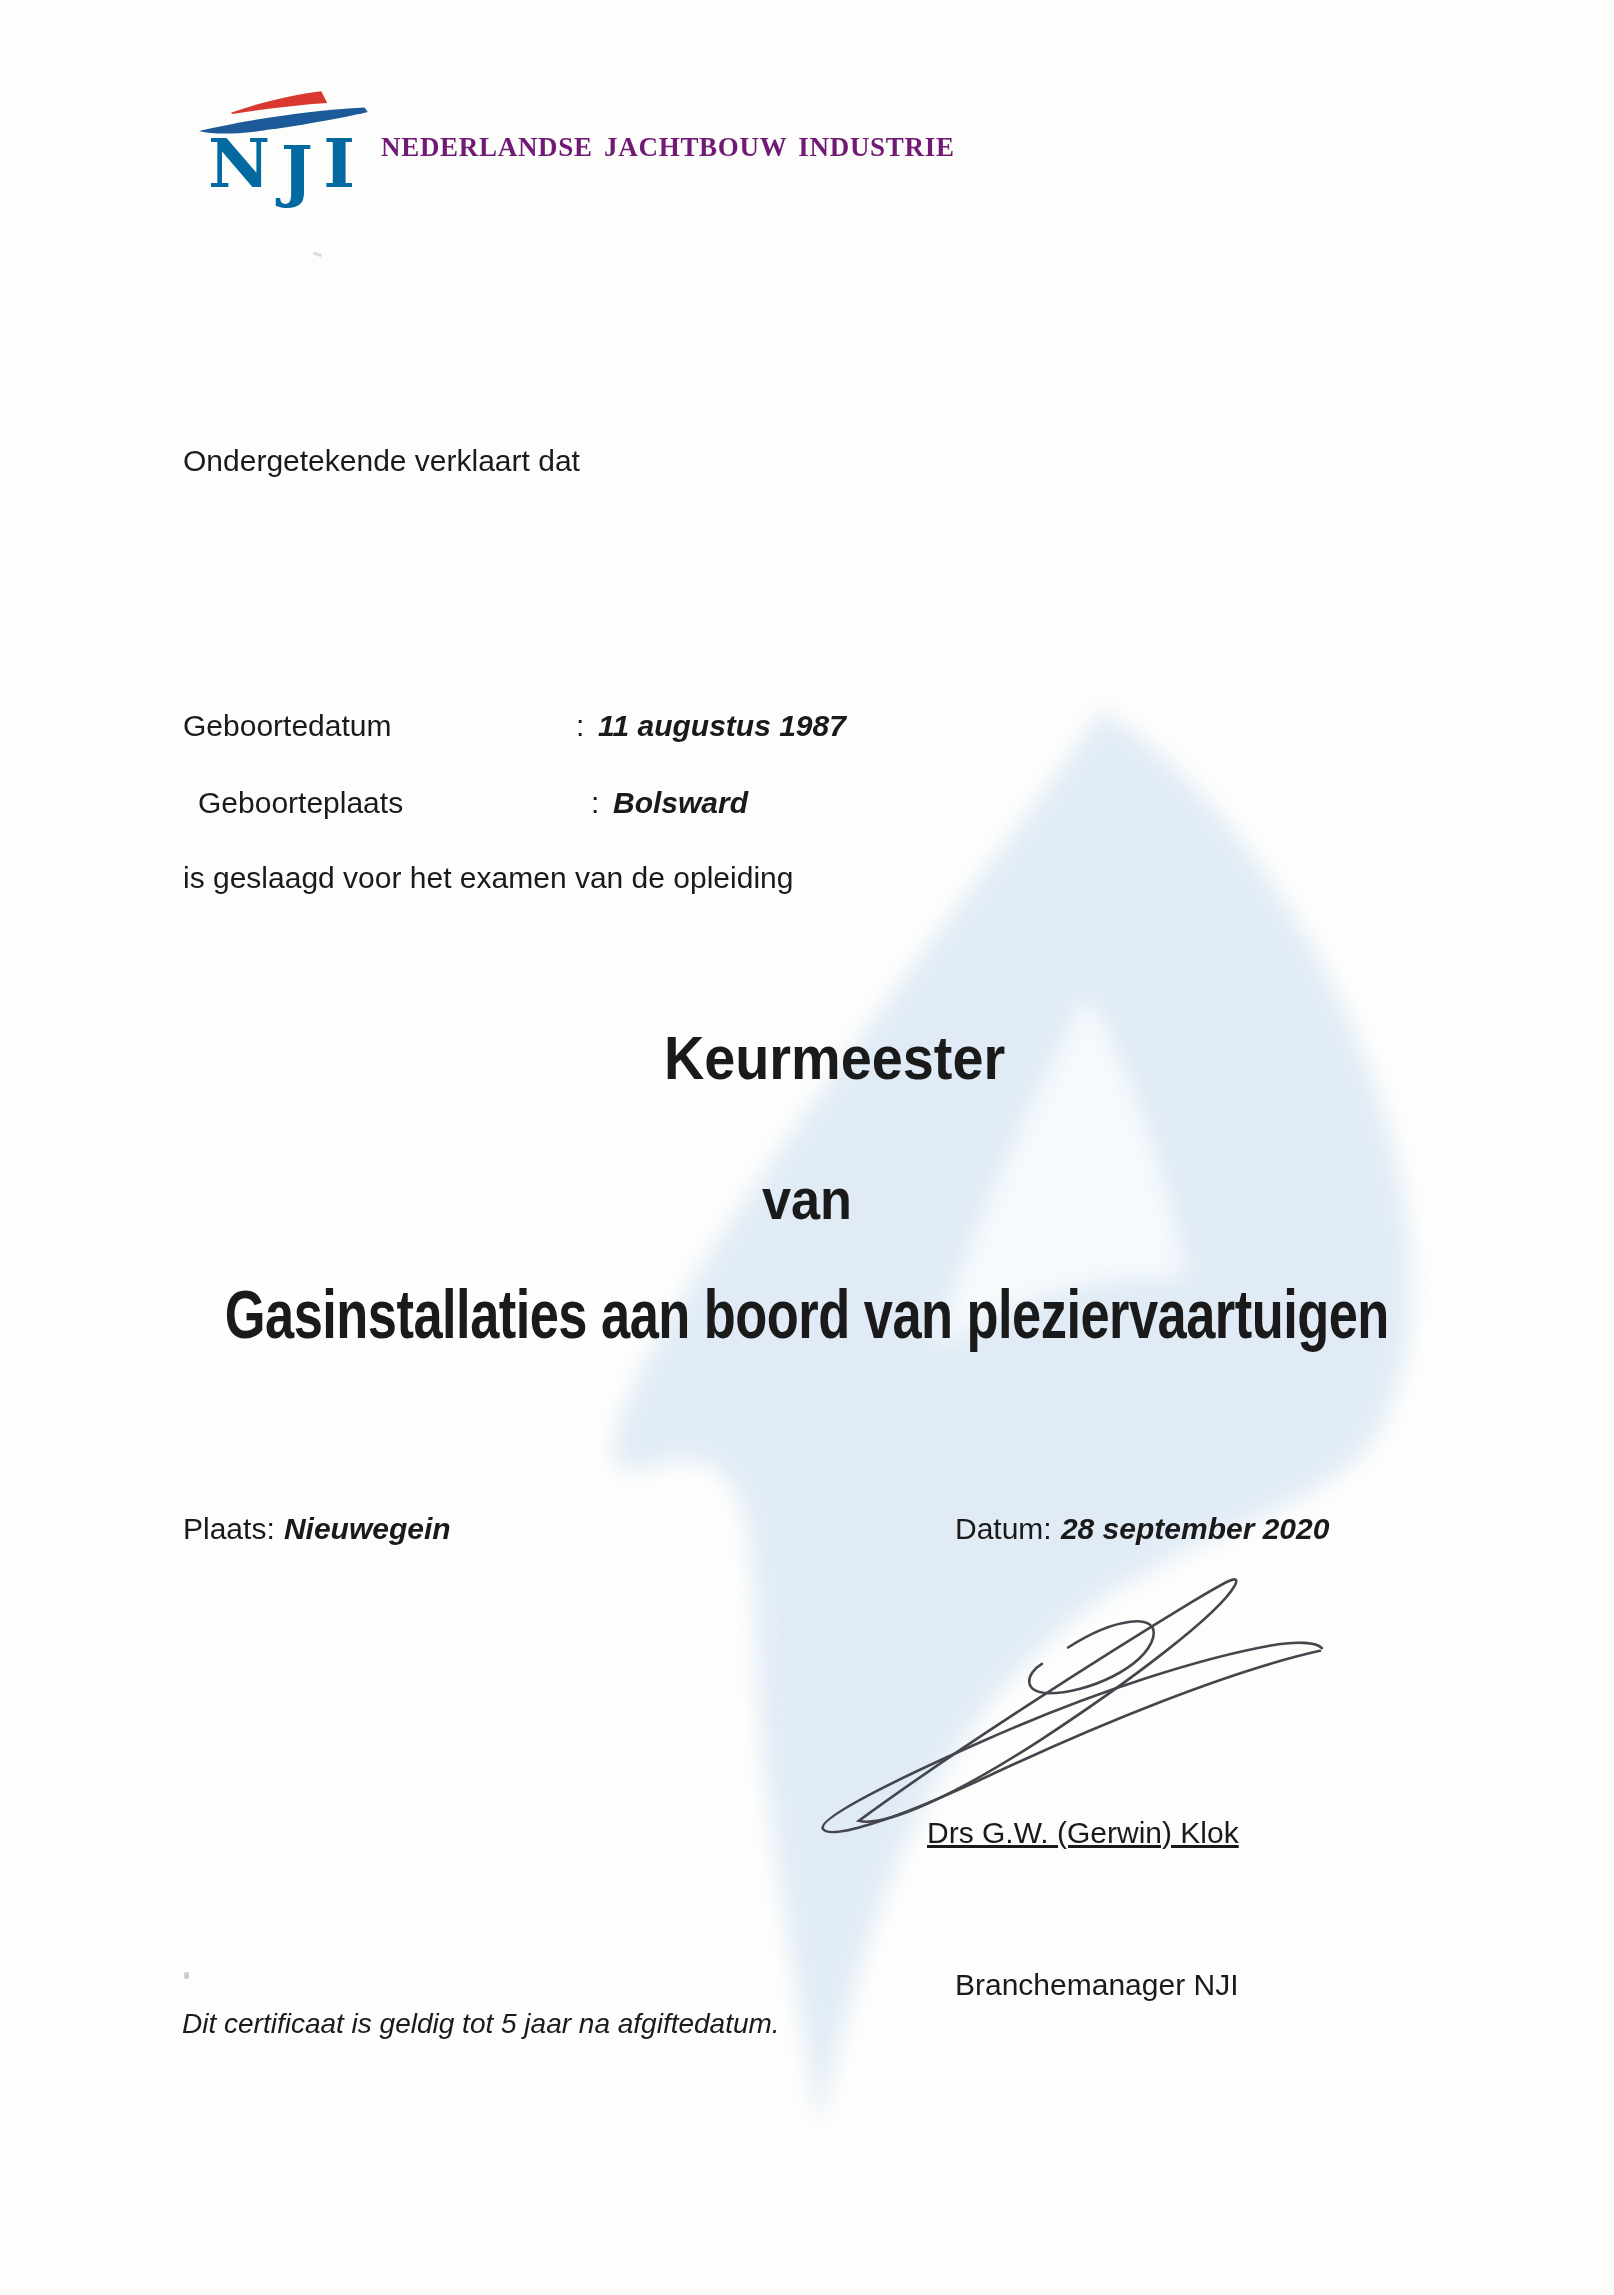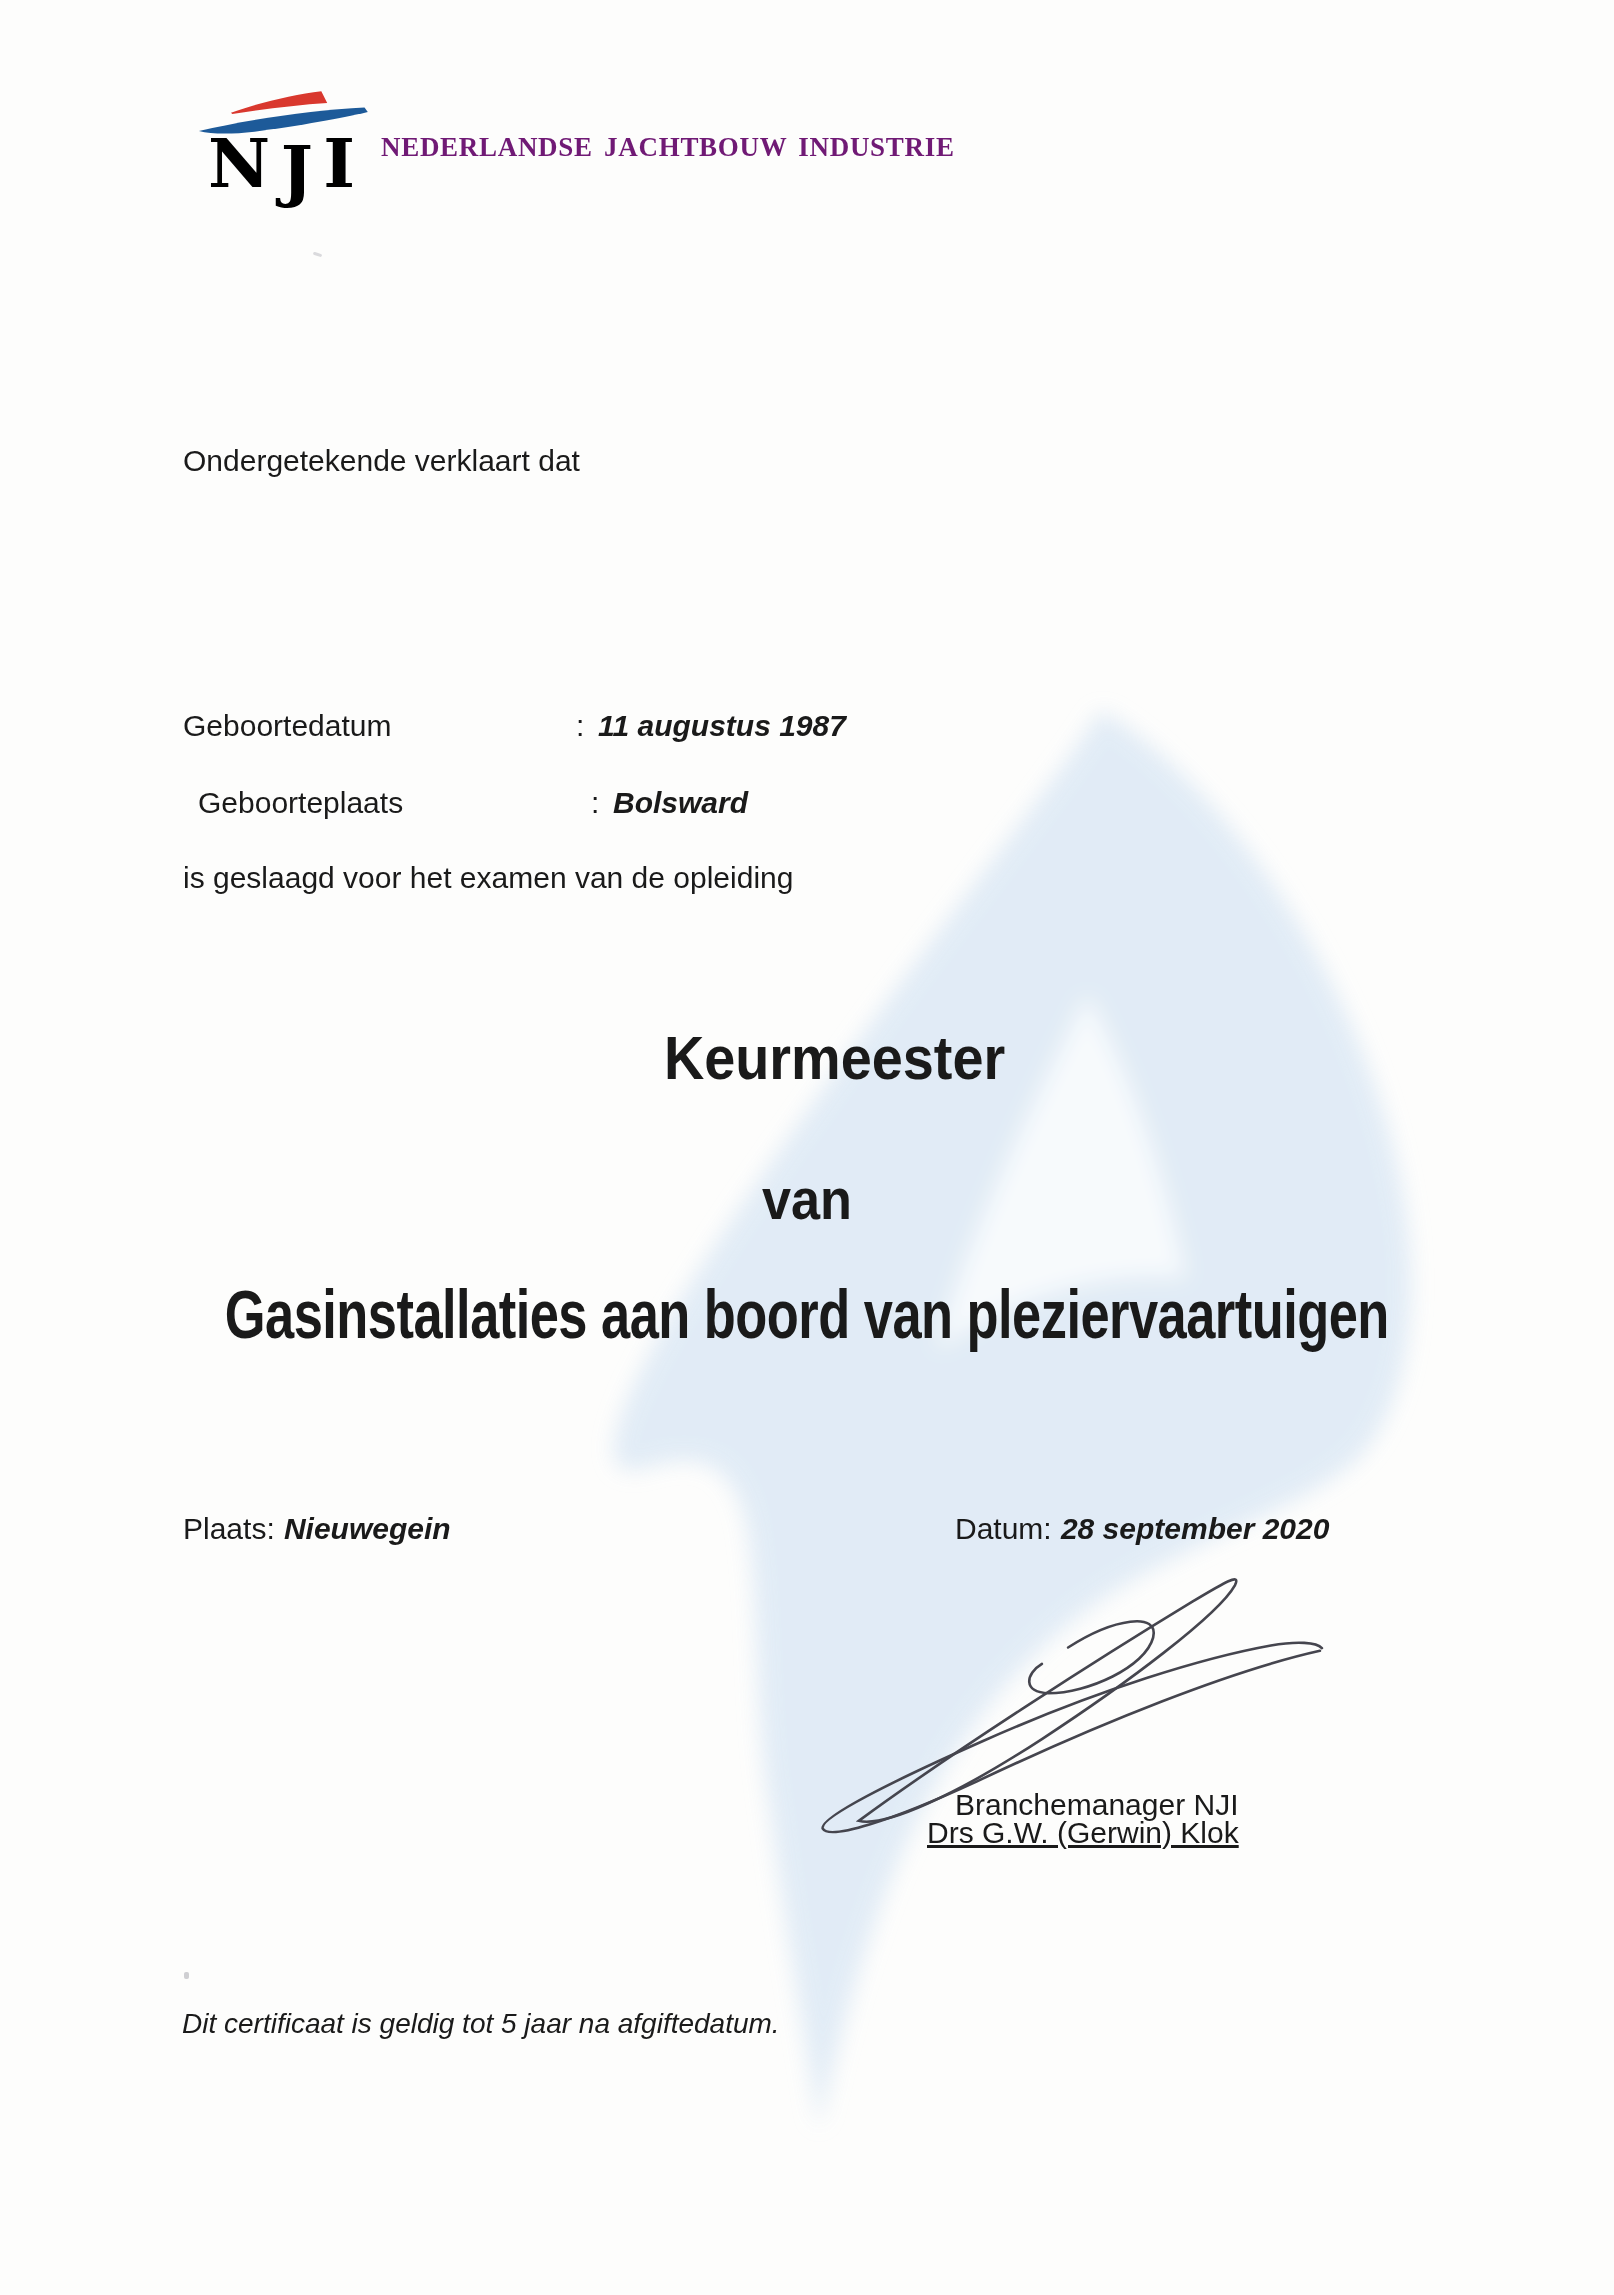--- a/index.html
+++ b/index.html
@@ -11,21 +11,21 @@
     font-family:"Liberation Sans",sans-serif;
     color:#1a1a1a;
   }
   
   .watermark{position:absolute;left:0;top:0;width:1614px;height:2295px;z-index:0;}
   
   .logo-boat{position:absolute;left:189px;top:80px;width:190px;height:72px;z-index:2;}
   .nji-letters{
     position:absolute;left:208px;top:126px;z-index:2;
     font-family:"DejaVu Serif",serif;font-weight:bold;
-    font-size:68px;line-height:1.1;letter-spacing:10.5px;color:#000000;
+    font-size:68px;line-height:1.1;letter-spacing:10.5px;color:#0369a1;
   }
   .nji-letters .lj{display:inline-block;transform:translateY(6.6px);}
   .logo-wordmark{
     position:absolute;left:381px;top:131px;z-index:2;
     font-family:"Liberation Serif",serif;font-weight:bold;
     font-size:27px;line-height:1.2;letter-spacing:0.7px;word-spacing:3.9px;
     color:#701a75;
   }
   
   .tx{position:absolute;z-index:2;font-size:30px;line-height:1.15;white-space:nowrap;margin-top:24px;}
@@ -41,21 +41,21 @@
   .keurmeester{top:1022px;font-size:62px;font-weight:bold;padding-left:28px;}
   .keurmeester .cond{display:inline-block;transform:scaleX(0.9);transform-origin:center;}
   .van{top:1165px;font-size:58px;font-weight:bold;}
   .van .cond{display:inline-block;transform:scaleX(0.9);transform-origin:center;}
   .bigtitle{top:1275px;font-size:69px;font-weight:bold;}
   .bigtitle .cond{display:inline-block;transform:scaleX(0.76);transform-origin:center;letter-spacing:-0.7px;}
   .plaats{left:183px;top:1488px;}
   .datum{left:955px;top:1488px;}
   .gap{display:inline-block;width:9.2px;}
   .signer{left:927px;top:1792px;text-decoration:underline;}
-  .role{left:955px;top:1764px;}
+  .role{left:955px;top:1944px;}
   .validity{left:182px;top:1984px;font-size:28px;font-style:italic;}
   
   .signature{position:absolute;left:760px;top:1533px;width:590px;height:314px;z-index:3;}
   
   .artifact1{position:absolute;left:313px;top:253px;width:9.2px;height:3.3px;background:rgba(140,140,148,0.30);transform:rotate(18deg);border-radius:2px;z-index:1;}
   .artifact2{position:absolute;left:184px;top:1972px;width:4.6px;height:6.6px;background:rgba(120,120,132,0.35);border-radius:2px;z-index:1;}
 </style>
 </head>
 <body>
 

